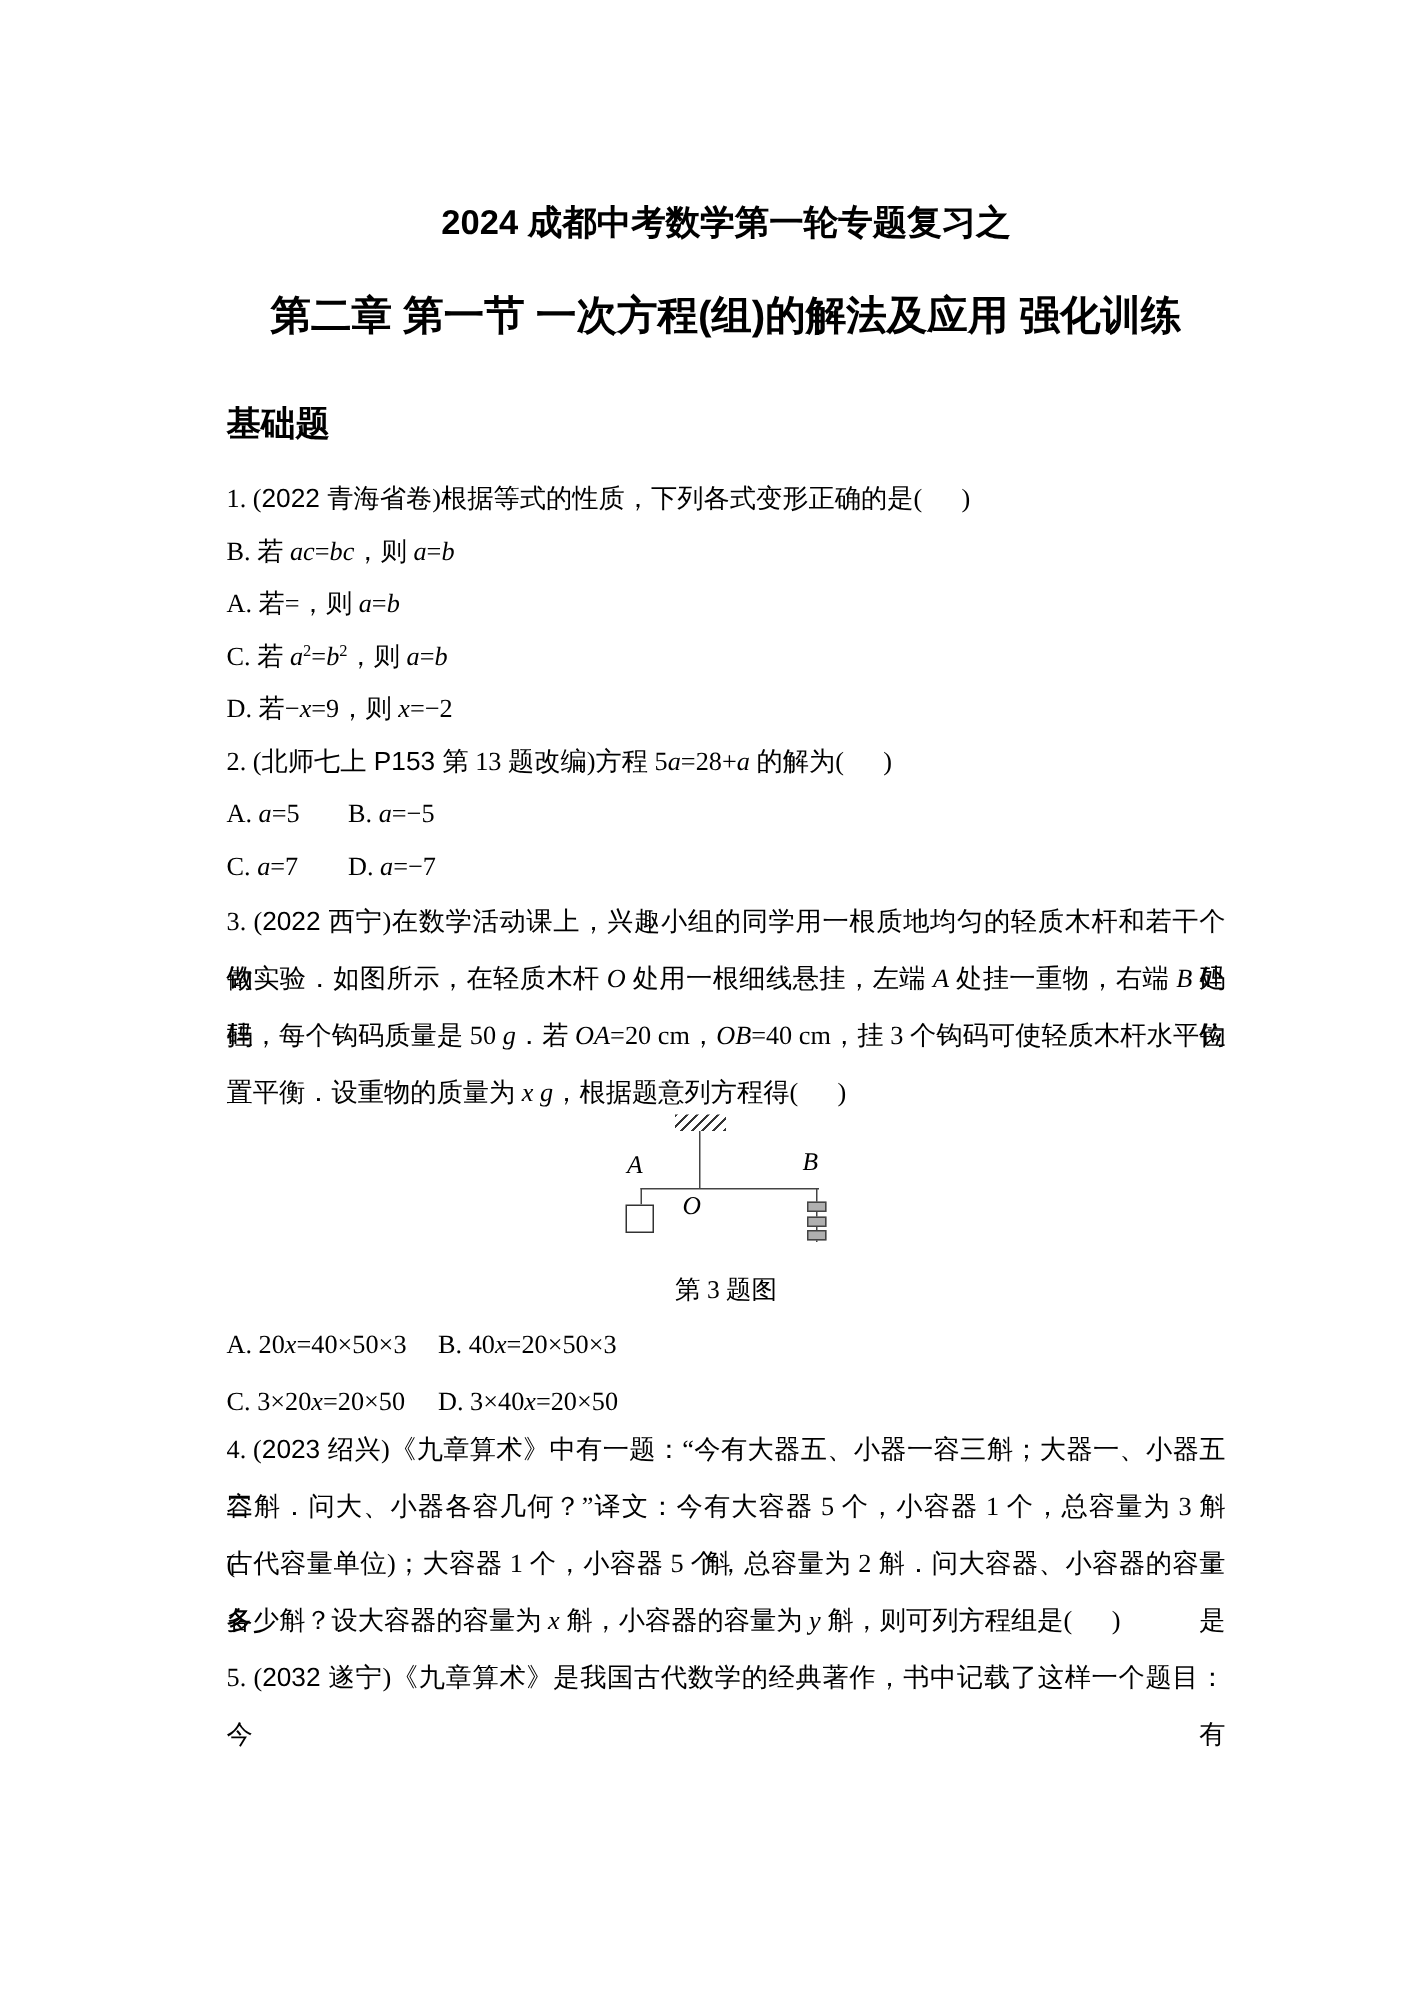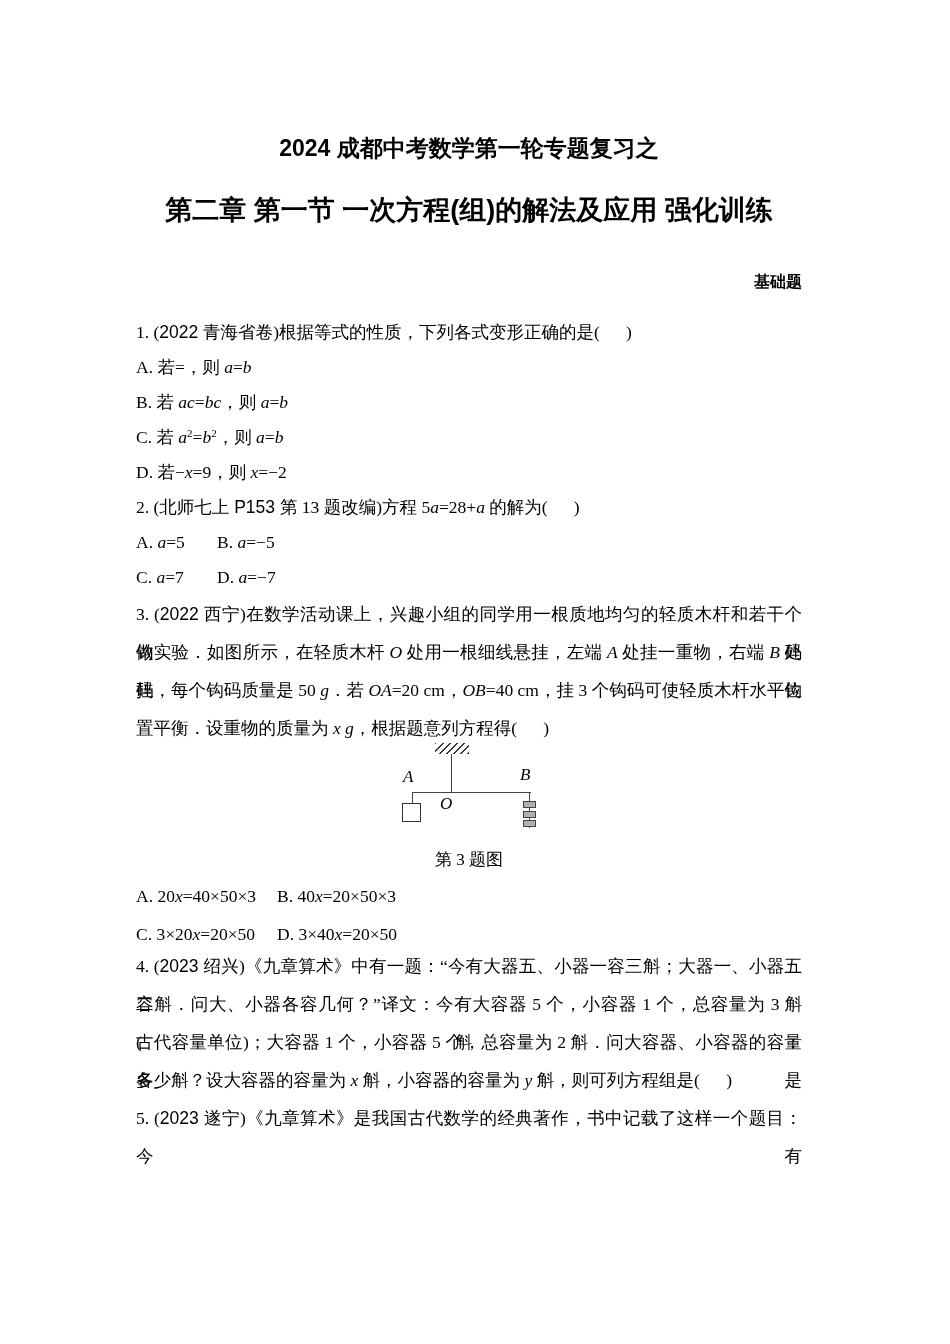--- a/index.html
+++ b/index.html
@@ -3,33 +3,32 @@
 <meta charset="utf-8">
 <style>
   html,body{margin:0;padding:0}
   body{background:#e8e8e8}
   .page{
     position:relative;width:950px;height:1344px;margin:0 auto;
     background:#ffffff;color:#000;
     font-family:"Liberation Serif","DejaVu Serif",serif;
     font-size:17.5px;overflow:hidden;
   }
-  .content{position:absolute;left:136px;top:0;width:666px}
+  .content{position:absolute;left:151px;top:0;width:666px}
   .doc-title{
     margin-top:132px;text-align:center;font-weight:bold;font-size:23px;line-height:32px;
     font-family:"Liberation Sans","DejaVu Sans",sans-serif;
   }
   .doc-subtitle{
     margin-top:30px;text-align:center;font-weight:bold;font-size:27px;line-height:32px;
     font-family:"Liberation Sans","DejaVu Sans",sans-serif;
   }
   .section-heading{
-    margin-top:42px;font-weight:bold;font-size:16px;line-height:28px;
+    margin-top:42px;font-weight:bold;font-size:23px;line-height:28px;
     font-family:"Liberation Sans","DejaVu Sans",sans-serif;
-    text-align:right;
   }
   .q{margin:0}
   .q1{margin-top:19px}
   .q4{margin-top:-6px}
   .line{line-height:35px;height:35px;overflow:visible}
   .l38{line-height:38px;height:38px}
   .just{text-align:justify;text-align-last:justify}
   .c1{display:inline-block}
   .w81{width:81px}
   .w141{width:141px}
@@ -62,22 +61,22 @@
 
 <div class="page">
   <div class="content">
 
     <div class="doc-title">2024 成都中考数学第一轮专题复习之</div>
     <div class="doc-subtitle">第二章 第一节 一次方程(组)的解法及应用 强化训练</div>
     <div class="section-heading">基础题</div>
 
     <div class="q q1">
       <div class="line"><span>1. (</span><span class="s-b">2022 青海省卷</span><span>)根据等式的性质，下列各式变形正确的是(&nbsp;&nbsp;&nbsp;&nbsp;&nbsp;&nbsp;)</span></div>
+      <div class="line"><span>B. 若 </span><span class="s-i">ac</span><span>=</span><span class="s-i">bc</span><span>，则 </span><span class="s-i">a</span><span>=</span><span class="s-i">b</span></div>
       <div class="line"><span>A. 若=，则 </span><span class="s-i">a</span><span>=</span><span class="s-i">b</span></div>
-      <div class="line"><span>B. 若 </span><span class="s-i">ac</span><span>=</span><span class="s-i">bc</span><span>，则 </span><span class="s-i">a</span><span>=</span><span class="s-i">b</span></div>
       <div class="line"><span>C. 若 </span><span class="s-i">a</span><span class="s-sup">2</span><span>=</span><span class="s-i">b</span><span class="s-sup">2</span><span>，则 </span><span class="s-i">a</span><span>=</span><span class="s-i">b</span></div>
       <div class="line"><span>D. 若−</span><span class="s-i">x</span><span>=9，则 </span><span class="s-i">x</span><span>=−2</span></div>
     </div>
 
     <div class="q">
       <div class="line"><span>2. (</span><span class="s-b">北师七上 P153 第</span><span> 13 </span><span class="s-b">题改编</span><span>)方程 5</span><span class="s-i">a</span><span>=28+</span><span class="s-i">a</span><span> 的解为(&nbsp;&nbsp;&nbsp;&nbsp;&nbsp;&nbsp;)</span></div>
       <div class="line">
         <span class="c1 w81"><span>A. </span><span class="s-i">a</span><span>=5</span></span><span><span>B. </span><span class="s-i">a</span><span>=−5</span></span>
       </div>
       <div class="line">
@@ -116,17 +115,17 @@
     </div>
 
     <div class="q q4">
       <div class="line l38 just"><span>4. (</span><span class="s-b">2023 绍兴</span><span>)《九章算术》中有一题：“今有大器五、小器一容三斛；大器一、小器五容</span></div>
       <div class="line l38 just"><span>二斛．问大、小器各容几何？”译文：今有大容器 5 个，小容器 1 个，总容量为 3 斛(斛：</span></div>
       <div class="line l38 just"><span>古代容量单位)；大容器 1 个，小容器 5 个，总容量为 2 斛．问大容器、小容器的容量各是</span></div>
       <div class="line l38"><span>多少斛？设大容器的容量为 </span><span class="s-i">x</span><span> 斛，小容器的容量为 </span><span class="s-i">y</span><span> 斛，则可列方程组是(&nbsp;&nbsp;&nbsp;&nbsp;&nbsp;&nbsp;)</span></div>
     </div>
 
     <div class="q">
-      <div class="line l38 just"><span>5. (</span><span class="s-b">2023 遂宁</span><span>)《九章算术》是我国古代数学的经典著作，书中记载了这样一个题目：今有</span></div>
+      <div class="line l38 just"><span>5. (</span><span class="s-b">2032 遂宁</span><span>)《九章算术》是我国古代数学的经典著作，书中记载了这样一个题目：今有</span></div>
     </div>
 
   </div>
 </div>
 
 </body></html>

